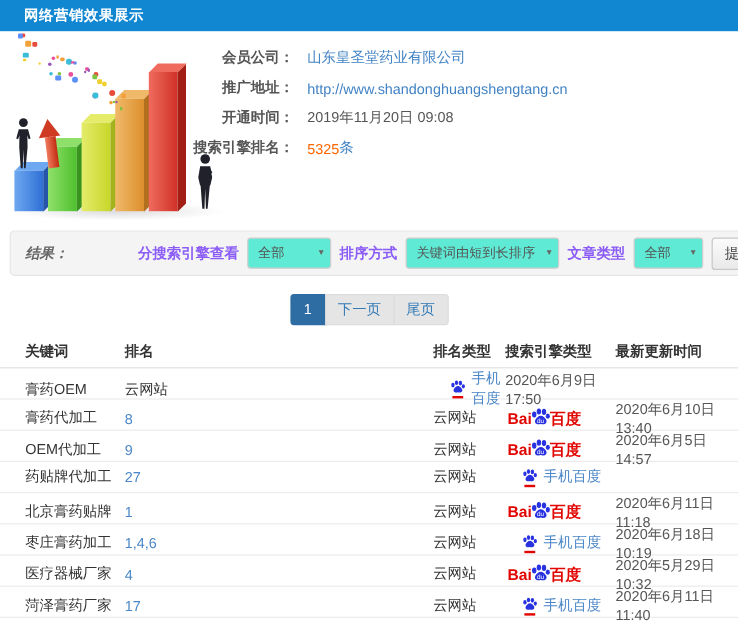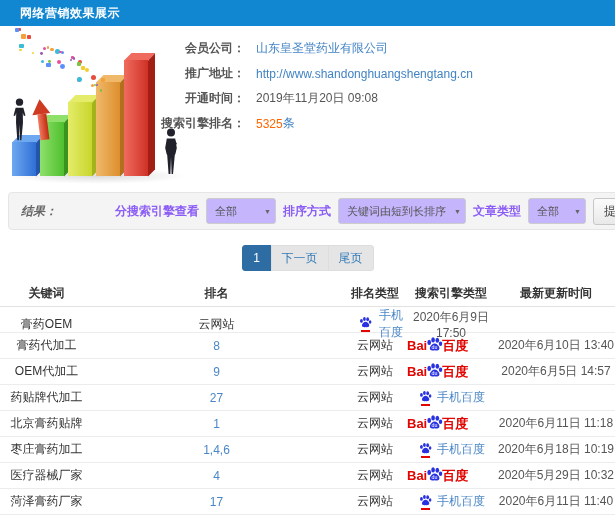--- a/index.html
+++ b/index.html
@@ -39,42 +39,42 @@
 
   
   .filter-panel { margin-left:8px; width:646px; height:38px; background:#f4f4f4;
     border:1px solid #e5e5e5; border-radius:4px; display:flex; align-items:center;
     padding:0 14px 0 12px; }
   .result-label { font-size:12px; font-weight:bold; color:#666;font-style:italic; }
   .filter-group { margin-left:auto; display:flex; align-items:center; gap:7px; }
   .filter-group .flabel { font-size:12px; font-weight:bold; color:#8b5cf6; white-space:nowrap; }
   .sel { position:relative; display:inline-block; }
   .sel select { appearance:none; -webkit-appearance:none; -moz-appearance:none;
-    height:26px; border:1px solid #ccc; border-radius:3px; background:#c4b5fd;
+    height:26px; border:1px solid #ccc; border-radius:3px; background:#5eead4;
     font-size:11px; color:#555; padding:0 16px 0 8px; width:100%;
     font-family:"Liberation Sans","DejaVu Sans",sans-serif; }
   .sel::after { content:"▼"; position:absolute; right:5px; top:50%; transform:translateY(-50%);
     font-size:7px; color:#666; pointer-events:none; }
   .sel.w1 { width:70px; } .sel.w2 { width:128px; } .sel.w3 { width:58px; }
   .submit-btn { height:27px; width:46px; border:1px solid #c7c7c7; border-radius:3px;
     background:linear-gradient(#fbfbfb,#e9e9e9); color:#444; font-size:12px; cursor:pointer;
     font-family:"Liberation Sans","DejaVu Sans",sans-serif; }
 
   
   .pager { display:flex; justify-content:center; margin-top:15px; }
   .page-item { height:26px; min-width:30px; padding:0 10px; display:flex; align-items:center; justify-content:center;
     border:1px solid #ddd; background:#e5e5e5; color:#337ab7; font-size:12px; margin-left:-1px; cursor:pointer; }
   .page-item.first { border-radius:3px 0 0 3px; margin-left:0; }
   .page-item.last { border-radius:0 3px 3px 0; }
   .page-item.active { background:#2e6da4; border-color:#2e6da4; color:#fff; }
 
   
   .table { margin-top:10px; }
   .thead, .trow { display:grid; grid-template-columns:83px 257px 60px 92px 1fr;
-    align-items:center; padding-left:5px; height:26px;text-align:center; }
+    align-items:center; padding-left:21px; height:26px; }
   .thead { font-size:12px; font-weight:bold; color:#333; border-bottom:1px solid #e2e2e2; }
   .trow { font-size:12px; color:#333; border-bottom:1px solid #ececec; }
   .c-rank a { color:#4a87c8; text-decoration:none; }
   .c-time { color:#555; }
   .c-engine { display:flex; align-items:center; }
   .engine.mobile { display:inline-flex; align-items:center; gap:5px; margin-left:14px;
     color:#4a87c8; font-size:12px; }
   .paw-mobile { display:inline-flex; flex-direction:column; align-items:center; }
   .paw-mobile svg { width:13px; height:13px; }
   .paw-mobile .redbar { width:9px; height:2px; background:#e10601; margin-top:1px; }

